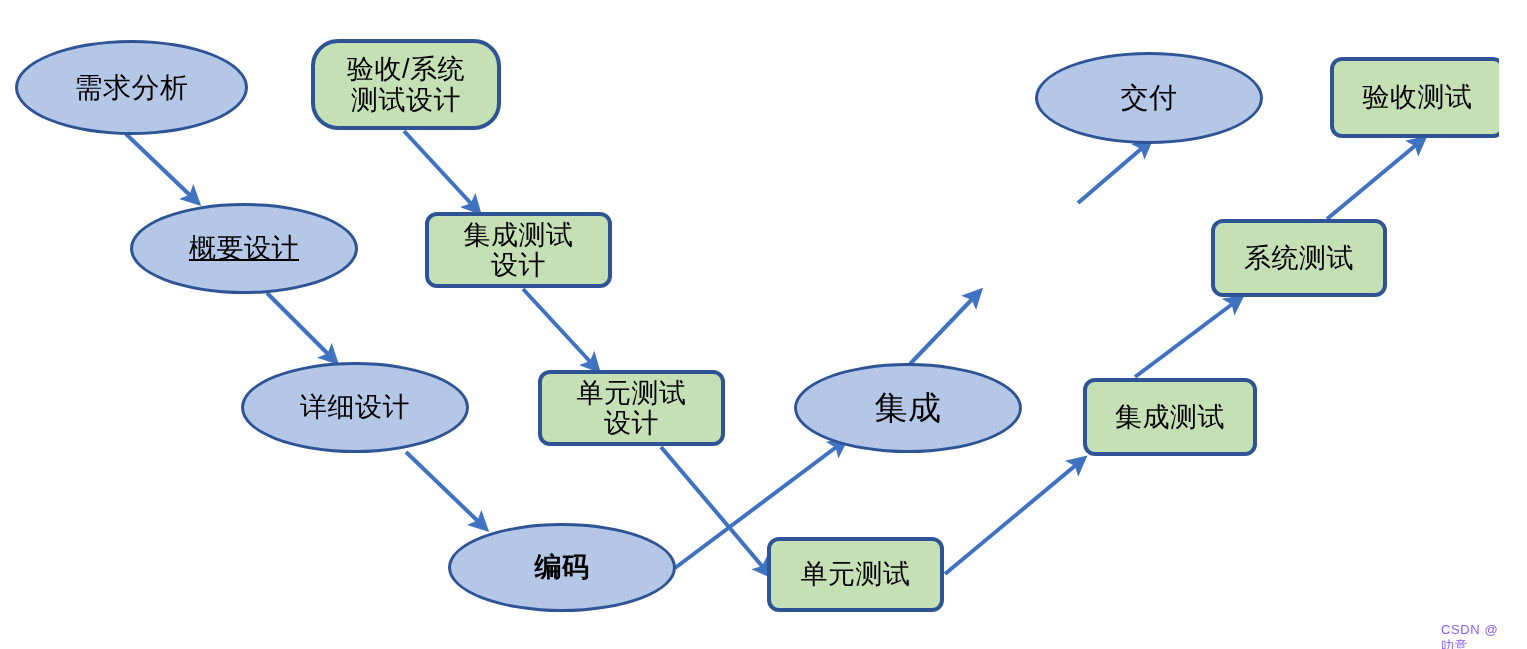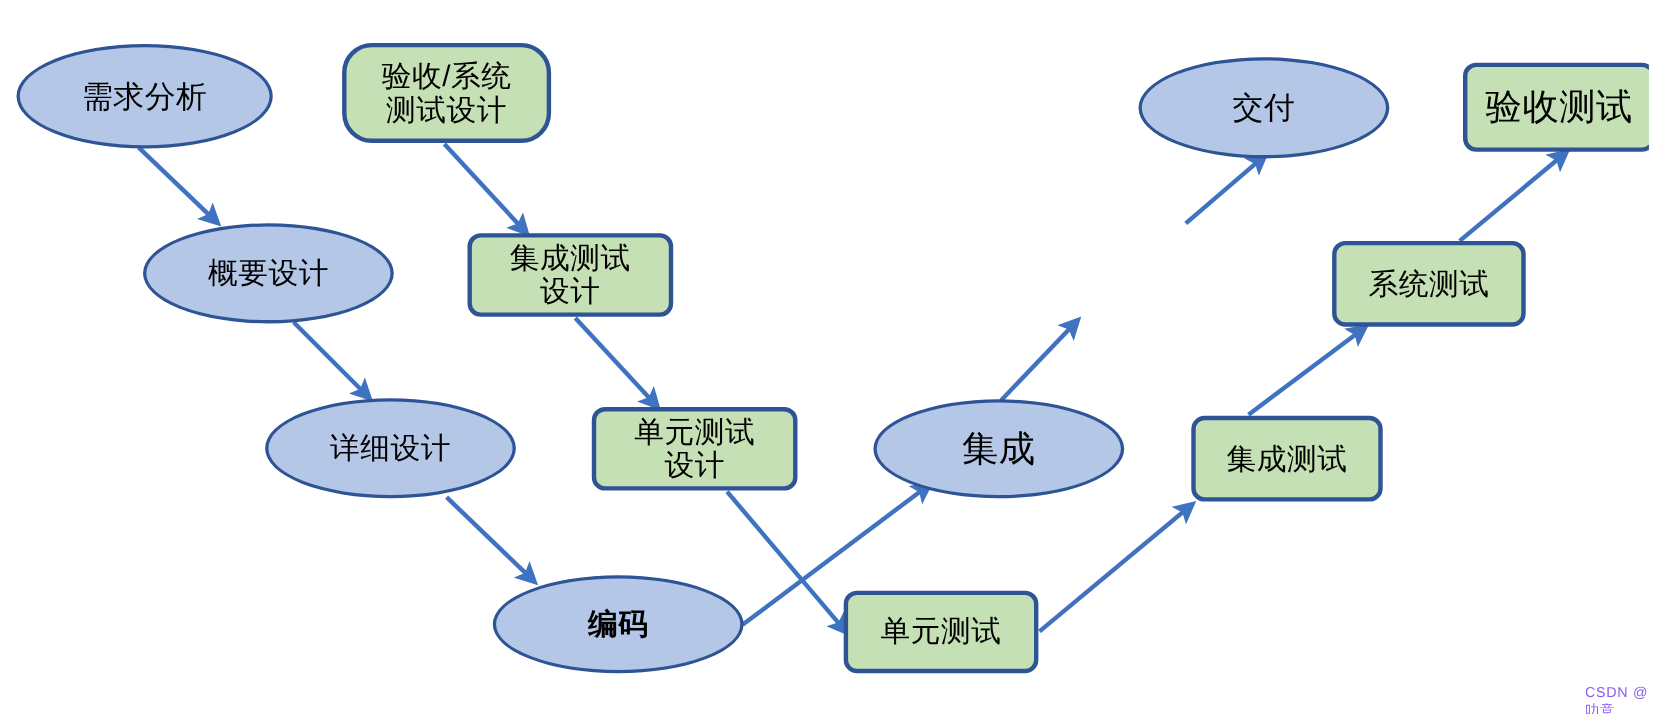--- a/index.html
+++ b/index.html
@@ -96,25 +96,25 @@
 
   <div class="node node-box" style="left: 311px; top: 39px; width: 190px; height: 91px; font-size: 27px; border-radius: 27px;">
     <span class="node-label">验收/系统
 测试设计</span>
   </div>
 
   <div class="node node-ellipse" style="left: 1035px; top: 52px; width: 228px; height: 92px; font-size: 28px;">
     <span class="node-label">交付</span>
   </div>
 
-  <div class="node node-box" style="left: 1330px; top: 57px; width: 175px; height: 81px; font-size: 33px;">
+  <div class="node node-box" style="left: 1330px; top: 57px; width: 175px; height: 81px; font-size: 27px;">
     <span class="node-label">验收测试</span>
   </div>
 
-  <div class="node node-ellipse" style="left: 130px; top: 203px; width: 228px; height: 91px; font-size: 27px;">
+  <div class="node node-ellipse" style="left: 130px; top: 203px; width: 228px; height: 91px; font-size: 27px; text-decoration: underline;">
     <span class="node-label">概要设计</span>
   </div>
 
   <div class="node node-box" style="left: 425px; top: 212px; width: 187px; height: 76px; font-size: 27px;">
     <span class="node-label">集成测试
 设计</span>
   </div>
 
 
   <div class="node node-box" style="left: 1211px; top: 219px; width: 176px; height: 78px; font-size: 27px;">

